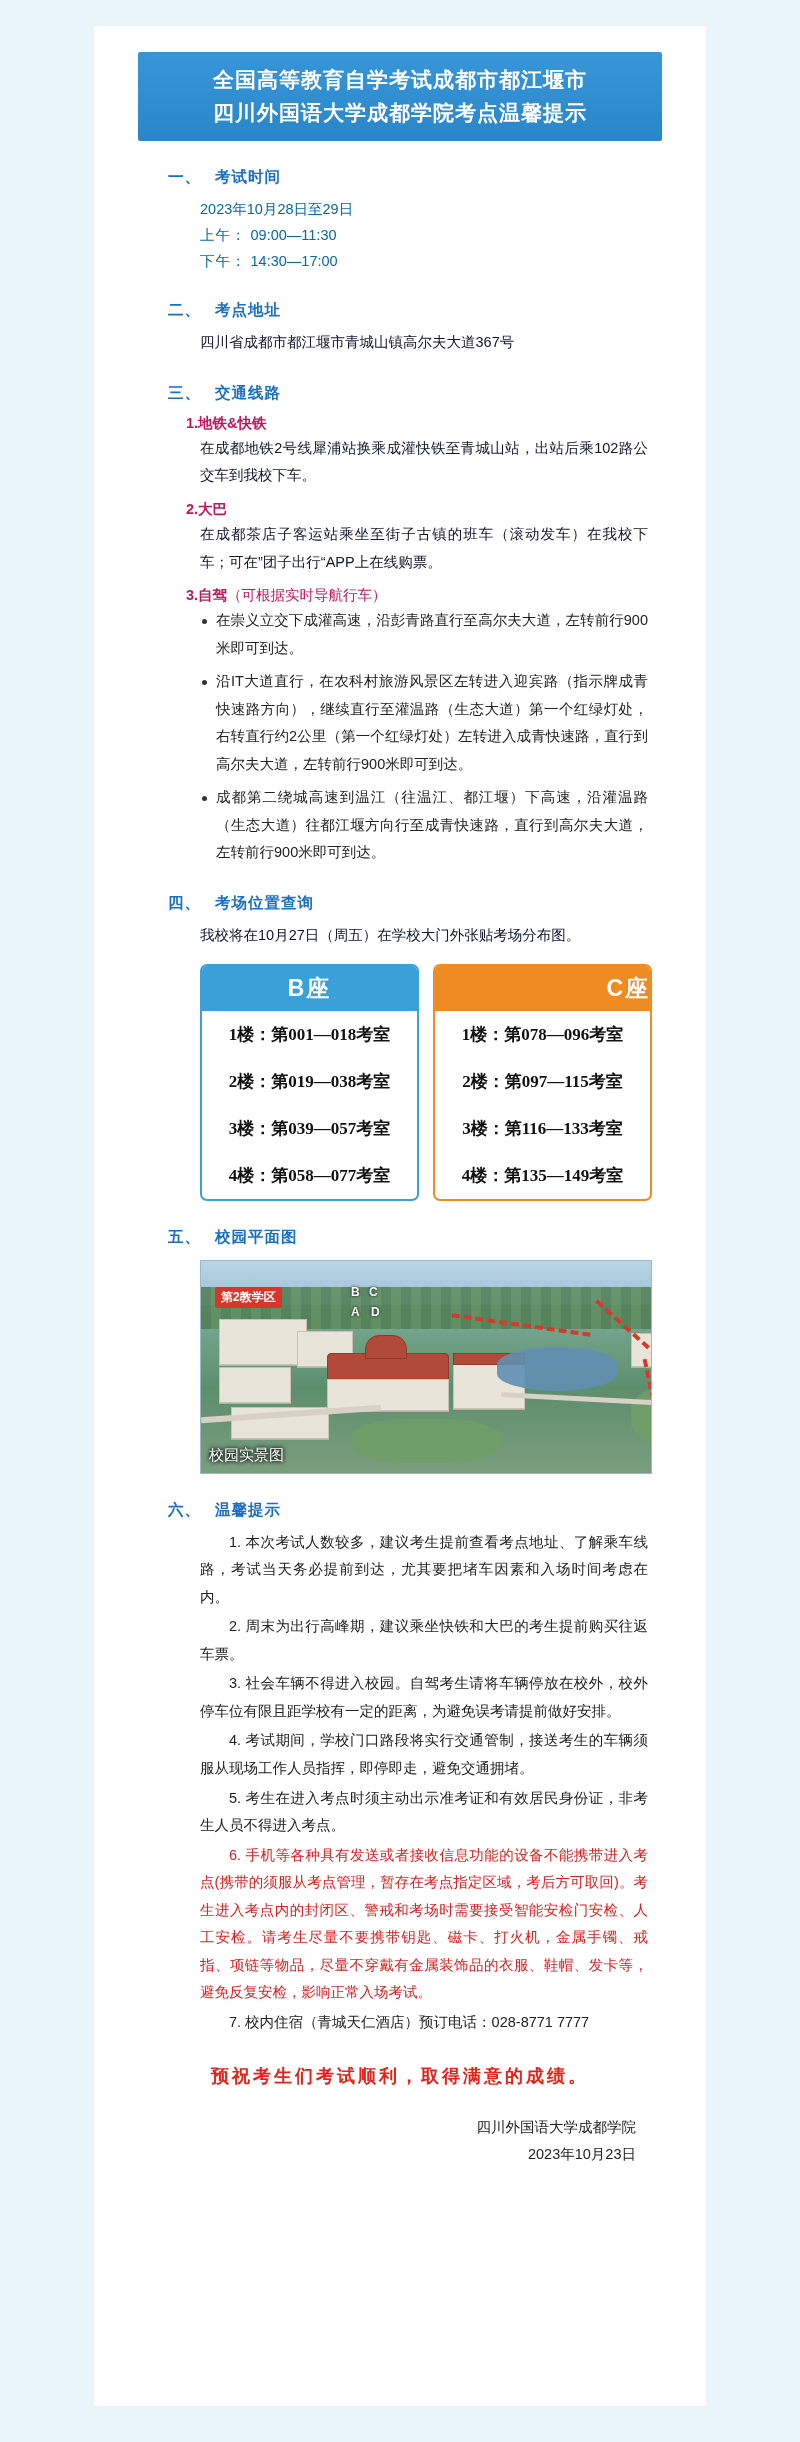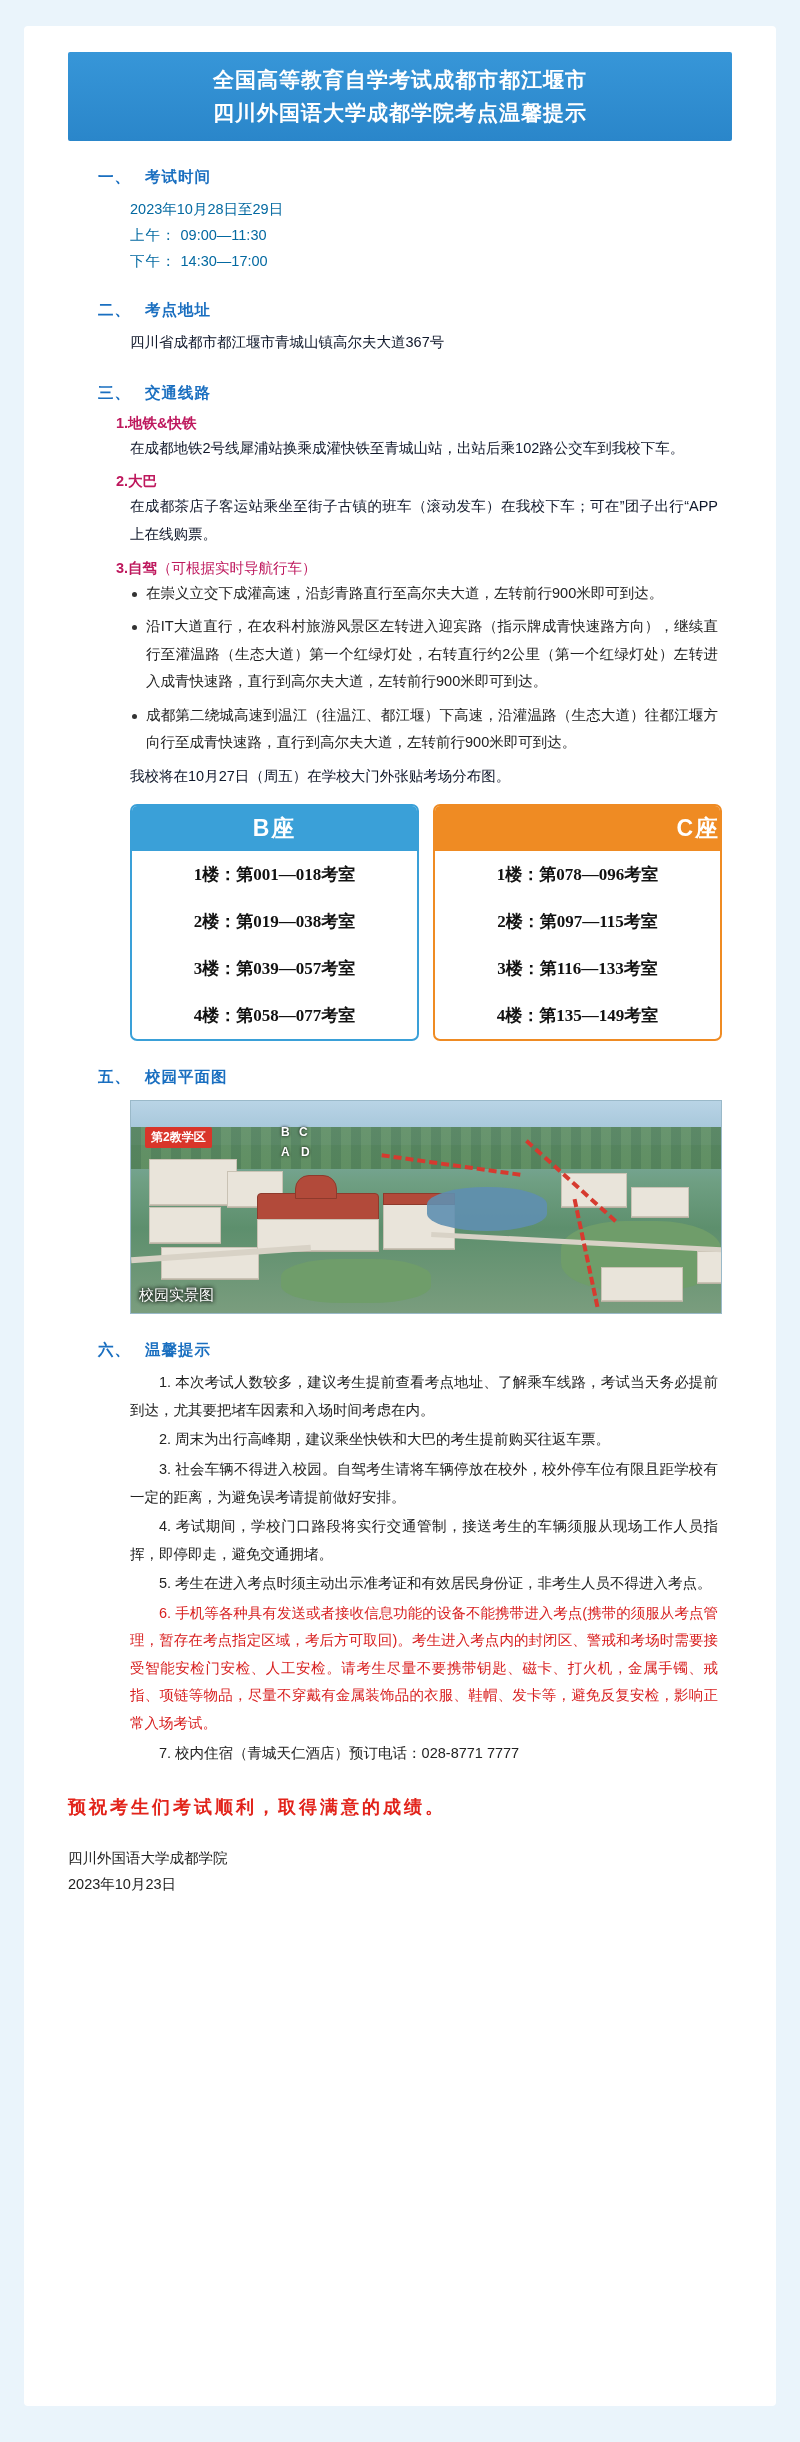--- a/index.html
+++ b/index.html
@@ -10,21 +10,21 @@
   }
   .page{
     width:800px;
     min-height:2442px;
     background:linear-gradient(180deg,#eaf4fb 0%,#eaf4fb 100%);
     box-sizing:border-box;
     padding:26px 0 0 0;
     position:relative;
   }
   .sheet{
-    width:752px;
+    width:612px;
     margin:0 auto;
     background:#ffffff;
     border-radius:4px;
     box-sizing:border-box;
     padding:26px 44px 40px 44px;
     min-height:2380px;
   }
   .title-band{
     background:#2e8fd4;
     background:linear-gradient(180deg,#3796d8 0%,#2a86ca 100%);
@@ -153,30 +153,30 @@
   .tips p{
     font-size:14.5px;
     line-height:1.9;
     color:#222;
     margin:0 0 2px 0;
     text-indent:2em;
     text-align:justify;
   }
   .tips p.red{color:#d81f1f;}
   .wish{
-    text-align:left;
+    text-align:center;
     color:#e2231a;
     font-size:18px;
     font-weight:bold;
     letter-spacing:3px;
     margin:28px 0 26px 0;
     font-family:"Liberation Serif","DejaVu Serif",serif;
   }
   .sign{
-    text-align:left;
+    text-align:right;
     font-size:14.5px;
     color:#222;
     line-height:1.8;
     margin-right:26px;
   }
 </style>
 </head>
 <body>
 
 <div class="page">
@@ -217,20 +217,23 @@
 
     <div class="sub-head">
       <span>3.自驾</span><span style="font-weight:normal;">（可根据实时导航行车）</span>
     </div>
     <ul class="bullets">
       <li>在崇义立交下成灌高速，沿彭青路直行至高尔夫大道，左转前行900米即可到达。</li>
       <li>沿IT大道直行，在农科村旅游风景区左转进入迎宾路（指示牌成青快速路方向），继续直行至灌温路（生态大道）第一个红绿灯处，右转直行约2公里（第一个红绿灯处）左转进入成青快速路，直行到高尔夫大道，左转前行900米即可到达。</li>
       <li>成都第二绕城高速到温江（往温江、都江堰）下高速，沿灌温路（生态大道）往都江堰方向行至成青快速路，直行到高尔夫大道，左转前行900米即可到达。</li>
     </ul>
 
+    <div class="sec-head">
+      <span class="num">四、</span><span>考场位置查询</span>
+    </div>
     <div class="para">我校将在10月27日（周五）在学校大门外张贴考场分布图。</div>
 
     <div class="tables">
       <div class="tbl">
         <div class="tbl-head">B座</div>
         <div class="tbl-row">1楼：第001—018考室</div>
         <div class="tbl-row">2楼：第019—038考室</div>
         <div class="tbl-row">3楼：第039—057考室</div>
         <div class="tbl-row">4楼：第058—077考室</div>
       </div>

